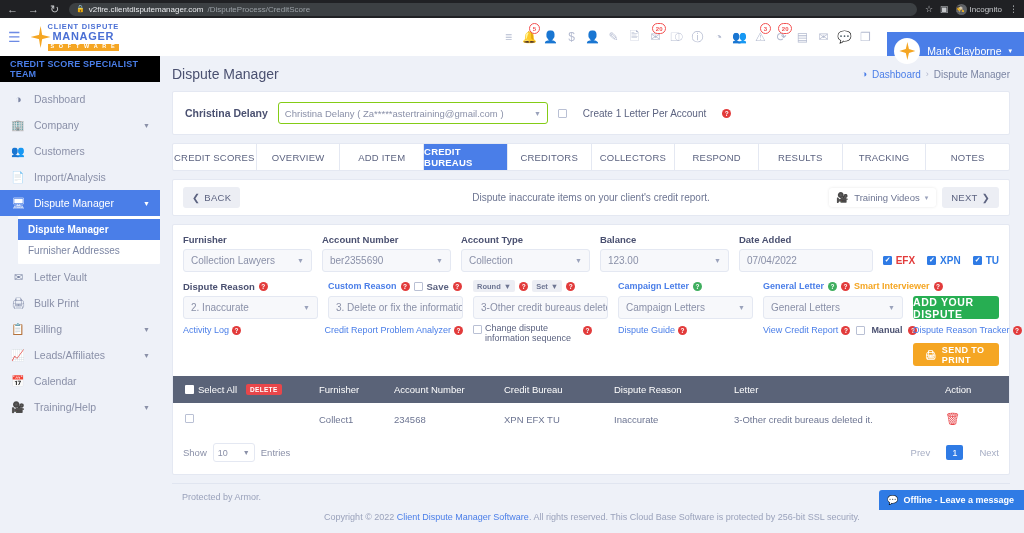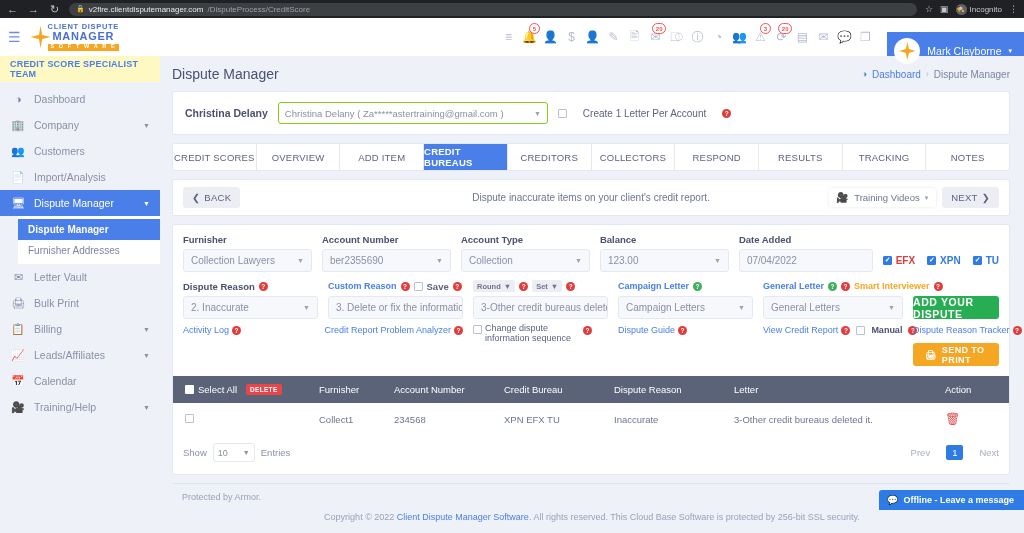--- a/index.html
+++ b/index.html
@@ -52,21 +52,21 @@
   .logo-star::after { width:20px; height:5px; margin-left:-10px; margin-top:-2.5px;
     clip-path: polygon(0 50%, 50% 0, 100% 50%, 50% 100%); }
   .logo-text { line-height:1.05; margin-left:-3px; }
   .logo-l1 { font-size:7.5px; font-weight:bold; color:#4a6fd4; letter-spacing:.7px; }
   .logo-l2 { font-size:11px; font-weight:bold; color:#4a6fd4; letter-spacing:.7px; text-align:center;}
   .logo-l3 {
     background:#f5a623; color:#fff; font-size:5.5px; font-weight:bold;
     letter-spacing:1.6px; text-align:center; padding:0.5px 2px; margin-top:1px;
   }
   .team-banner {
-    height:26px; background:#fef9c3; display:flex; align-items:center;
+    height:26px; background:#000000; display:flex; align-items:center;
     padding-left:10px; color:#4a7ee8; font-weight:bold; font-size:9px; letter-spacing:.2px;
   }
   .nav { padding-top:4px; }
   .nav-item {
     display:flex; align-items:center; height:26px; padding:0 10px 0 12px;
     color:#8a90a8; font-size:10.5px; gap:9px; position:relative;
   }
   .nav-item .ic { width:13px; font-size:11px; color:#7b85a3; display:flex; justify-content:center; }
   .nav-item.active { background:#4a7ee8; color:#fff; }
   .nav-item.active .ic { color:#fff; }

